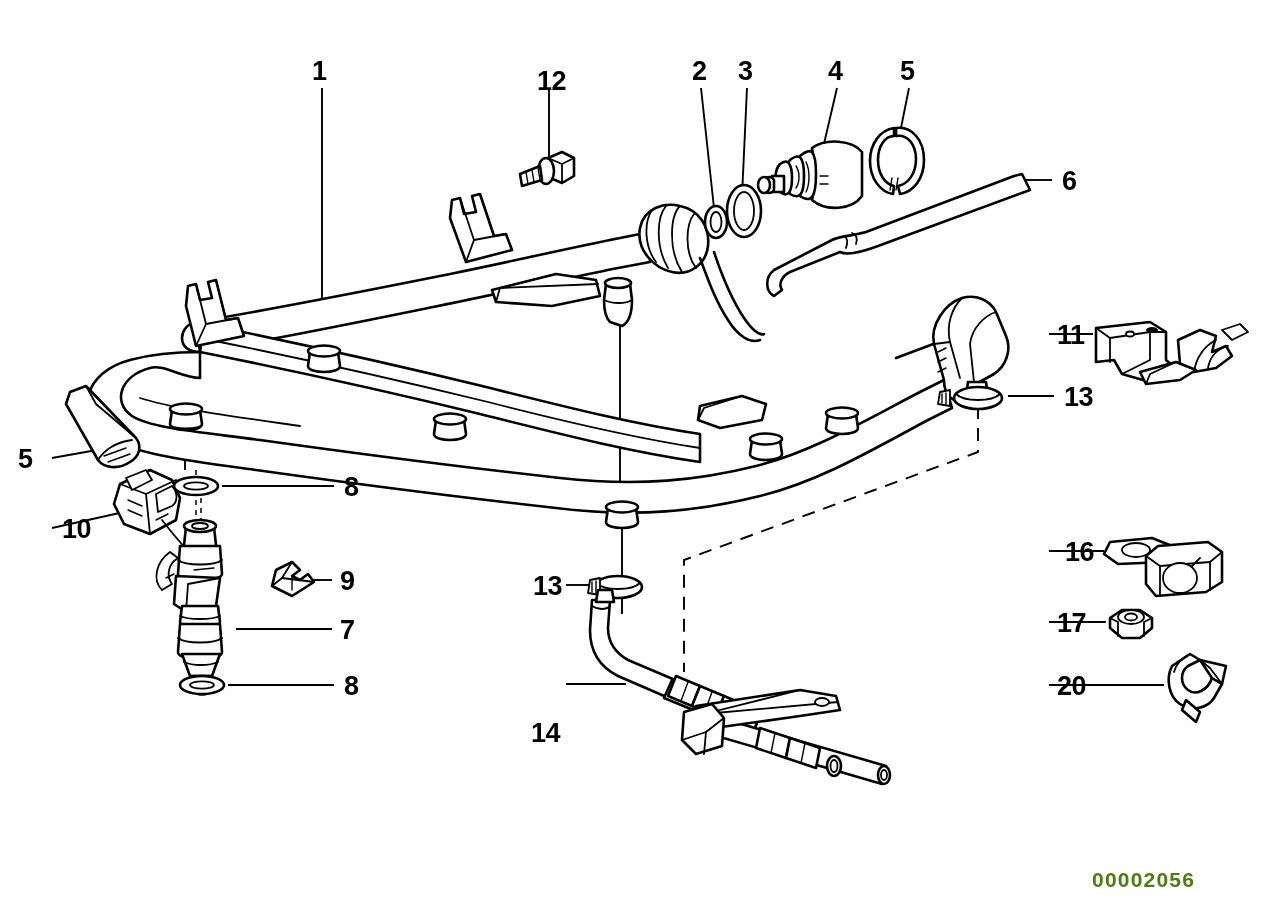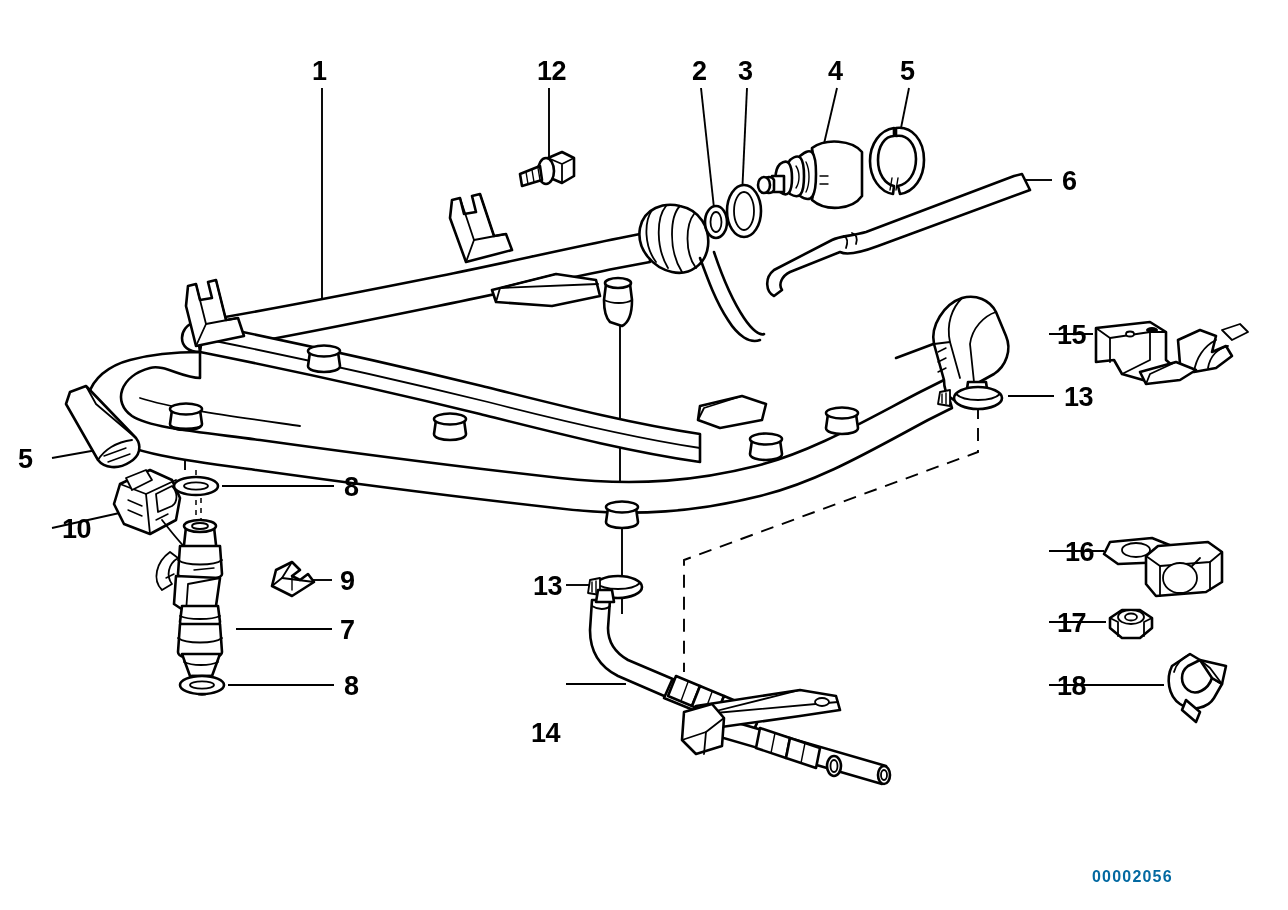--- a/index.html
+++ b/index.html
@@ -92,23 +92,23 @@
     color: #000000;
     line-height: 1;
     white-space: nowrap;
     letter-spacing: -0.5px;
   }
   #diagram-id {
     position: absolute;
     left: 1092px;
     top: 868px;
     font-family: "Liberation Sans", sans-serif;
-    font-size: 16px;
+    font-size: 21px;
     font-weight: bold;
-    color: #0369a1;
+    color: #4d7c0f;
     letter-spacing: 1.2px;
     white-space: nowrap;
   }
 </style>
 </head>
 <body>
 
 <div id="diagram-root">
 
   <svg id="parts-svg" viewBox="0 0 1288 910">
@@ -581,35 +581,35 @@
                L 1190 654 Z"></path>
       <path class="ln-thin" d="M 1190 654 C 1182 658, 1176 664, 1174 672"></path>
       <path class="fillw" d="M 1200 660 L 1226 666 L 1222 684 L 1212 678 Z"></path>
       <path class="ln-thin" d="M 1200 660 L 1210 668 L 1222 684"></path>
       <path class="fillw" d="M 1186 700 L 1200 712 L 1196 722 L 1182 710 Z"></path>
     </g>
 
   </svg>
 
   <div class="callout" style="left:312px; top:58px;">1</div>
-  <div class="callout" style="left:537px; top:58px;">12</div>
+  <div class="callout" style="left:537px; top:68px;">12</div>
   <div class="callout" style="left:692px; top:58px;">2</div>
   <div class="callout" style="left:738px; top:58px;">3</div>
   <div class="callout" style="left:828px; top:58px;">4</div>
   <div class="callout" style="left:900px; top:58px;">5</div>
   <div class="callout" style="left:1062px; top:168px;">6</div>
   <div class="callout" style="left:18px;  top:446px;">5</div>
   <div class="callout" style="left:18px;  top:516px;margin-left:44px;">10</div>
   <div class="callout" style="left:1064px; top:384px;">13</div>
   <div class="callout" style="left:344px; top:474px;">8</div>
   <div class="callout" style="left:340px; top:568px;">9</div>
   <div class="callout" style="left:340px; top:617px;">7</div>
   <div class="callout" style="left:344px; top:673px;">8</div>
   <div class="callout" style="left:533px; top:573px;">13</div>
   <div class="callout" style="left:531px; top:672px;margin-top:48px;">14</div>
-  <div class="callout" style="left:1057px; top:322px;">15</div>
+  <div class="callout" style="left:1057px; top:322px;">11</div>
   <div class="callout" style="left:1065px; top:539px;">16</div>
   <div class="callout" style="left:1057px; top:610px;">17</div>
-  <div class="callout" style="left:1057px; top:673px;">18</div>
+  <div class="callout" style="left:1057px; top:673px;">20</div>
 
   <div id="diagram-id">00002056</div>
 
 </div>
 
 </body></html>

